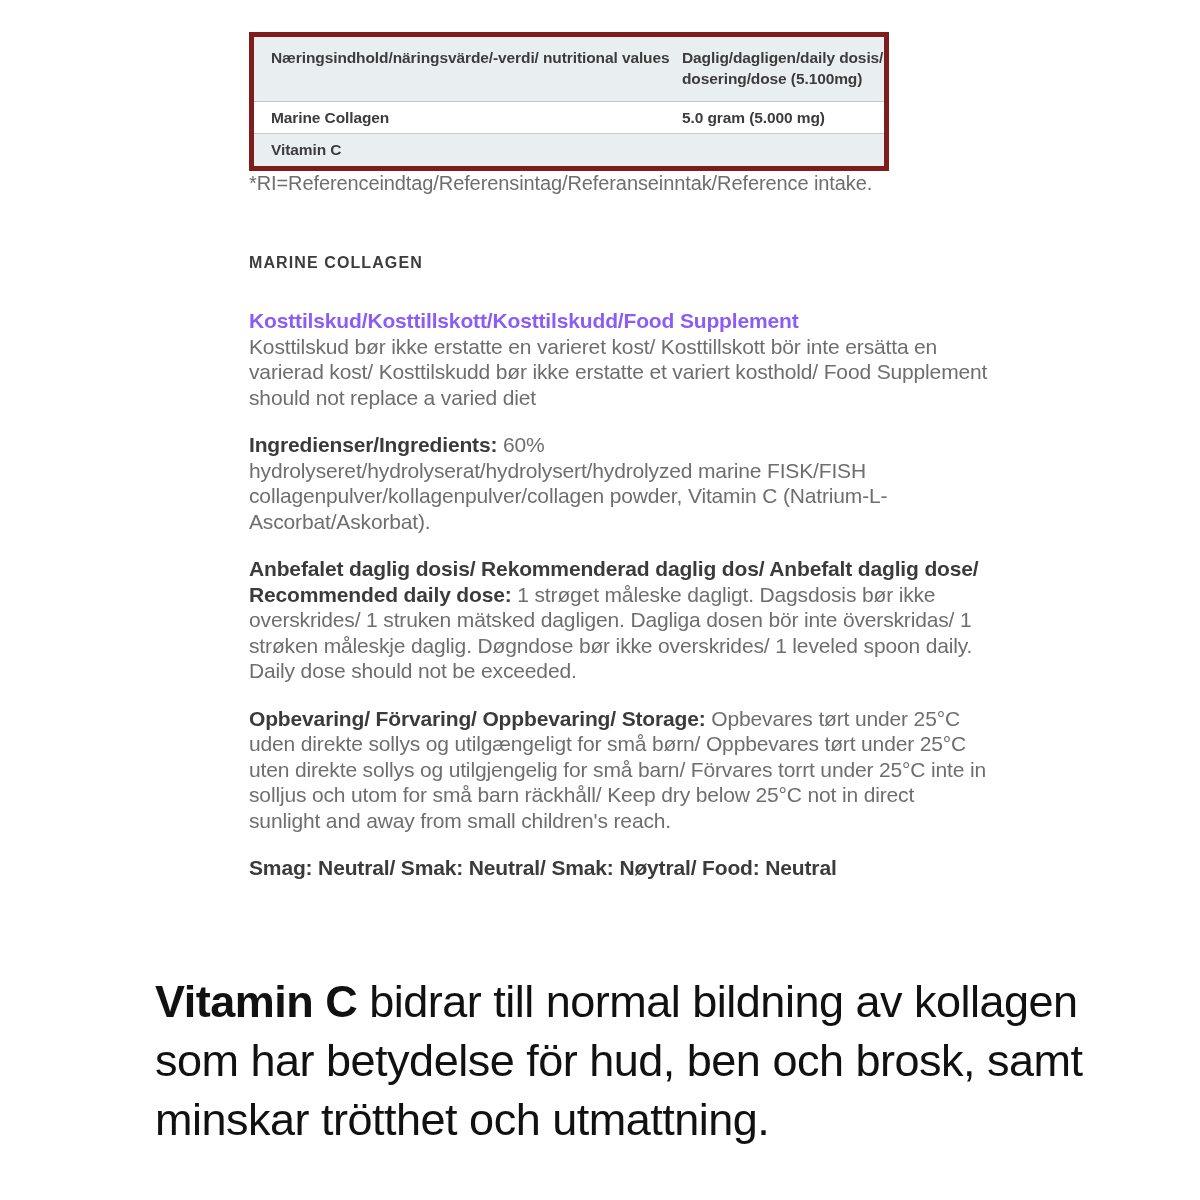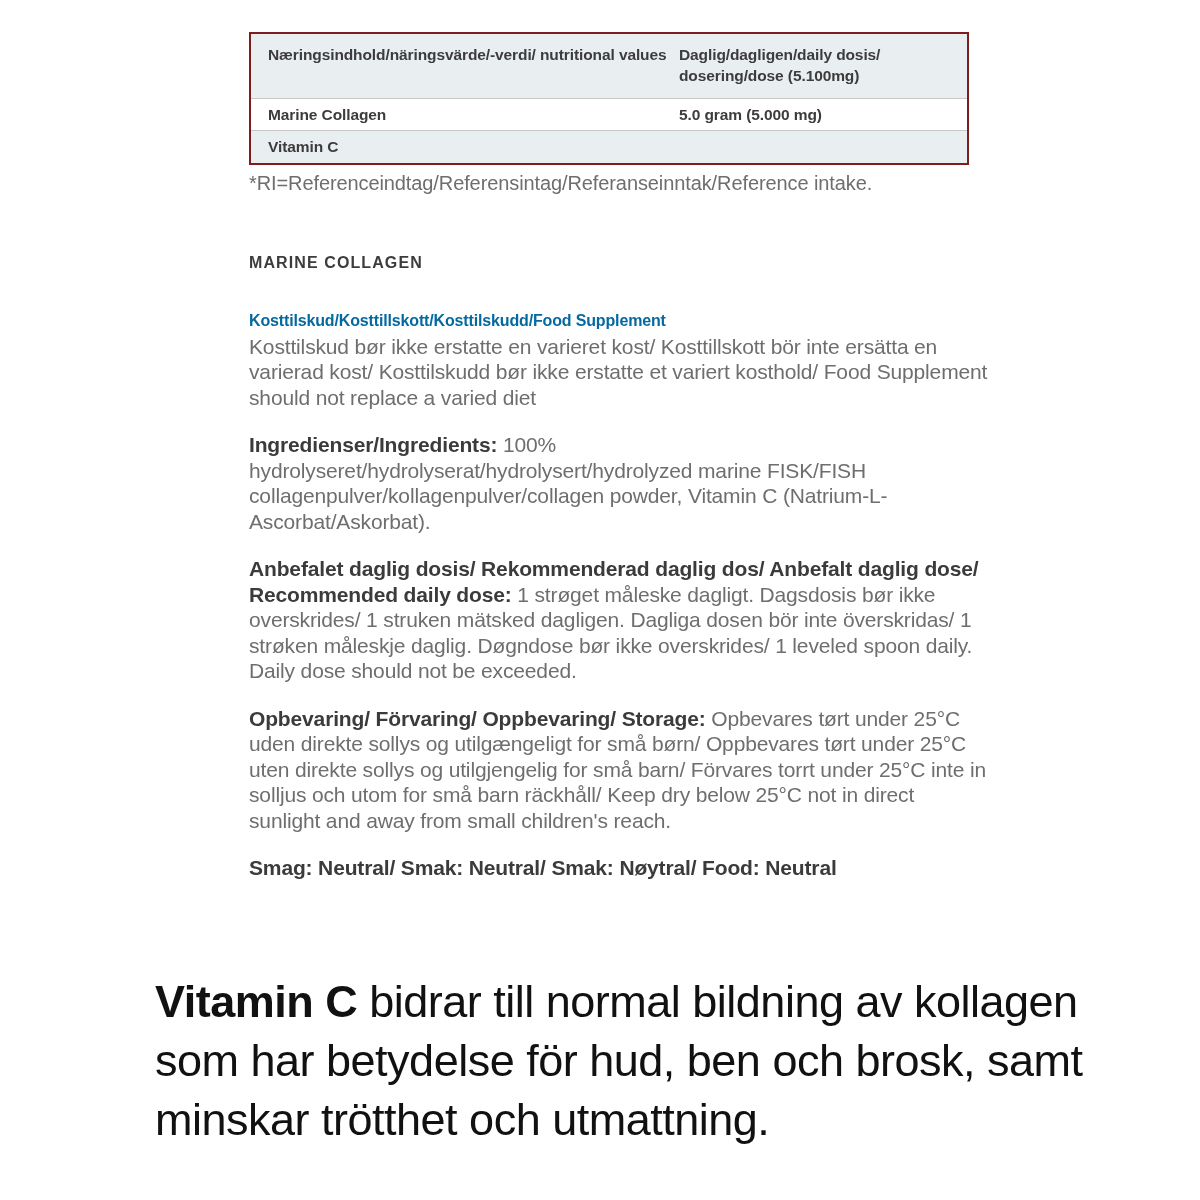--- a/index.html
+++ b/index.html
@@ -14,22 +14,22 @@
     color: #6e6e6e;
     position: relative;
     overflow: hidden;
   }
 
   
   #nutrition-table {
     position: absolute;
     left: 249px;
     top: 32px;
-    width: 720px;
-    border: 2px solid #7f1d1d;
+    width: 640px;
+    border: 5px solid #7f1d1d;
     box-sizing: border-box;
     background: #4c1d95;
   }
   .table-row {
     display: flex;
     box-sizing: border-box;
   }
   .table-row.head {
     background: #e9eef0;
     padding: 10px 0 12px 0;
@@ -101,22 +101,22 @@
     color: #6e6e6e;
     letter-spacing: -0.15px;
   }
   .info-block .lead {
     font-weight: bold;
     color: #3b3b3b;
   }
   .block-title {
     display: block;
     font-weight: bold;
-    color: #0369a1;
-    font-size: 16px;
+    color: #8b5cf6;
+    font-size: 21px;
     line-height: 25.5px;
     letter-spacing: -0.15px;
   }
 
   
   #closing-statement {
     position: absolute;
     left: 140px;
     top: 972px;
     width: 990px;
@@ -156,21 +156,21 @@
 <div id="product-heading">MARINE COLLAGEN</div>
 
 <div id="info-blocks">
 
   <div class="info-block">
     <span class="block-title">Kosttilskud/Kosttillskott/Kosttilskudd/Food Supplement</span>
     <p>Kosttilskud bør ikke erstatte en varieret kost/ Kosttillskott bör inte ersätta en varierad kost/ Kosttilskudd bør ikke erstatte et variert kosthold/ Food Supplement should not replace a varied diet</p>
   </div>
 
   <div class="info-block">
-    <p><span class="lead">Ingredienser/Ingredients:</span><span> 100% hydrolyseret/hydrolyserat/hydrolysert/hydrolyzed marine FISK/FISH collagenpulver/kollagenpulver/collagen powder, Vitamin C (Natrium-L-Ascorbat/Askorbat).</span></p>
+    <p><span class="lead">Ingredienser/Ingredients:</span><span> 60% hydrolyseret/hydrolyserat/hydrolysert/hydrolyzed marine FISK/FISH collagenpulver/kollagenpulver/collagen powder, Vitamin C (Natrium-L-Ascorbat/Askorbat).</span></p>
   </div>
 
   <div class="info-block">
     <p><span class="lead">Anbefalet daglig dosis/ Rekommenderad daglig dos/ Anbefalt daglig dose/ Recommended daily dose:</span><span> 1 strøget måleske dagligt. Dagsdosis bør ikke overskrides/ 1 struken mätsked dagligen. Dagliga dosen bör inte överskridas/ 1 strøken måleskje daglig. Døgndose bør ikke overskrides/ 1 leveled spoon daily. Daily dose should not be exceeded.</span></p>
   </div>
 
   <div class="info-block">
     <p><span class="lead">Opbevaring/ Förvaring/ Oppbevaring/ Storage:</span><span> Opbevares tørt under 25°C uden direkte sollys og utilgængeligt for små børn/ Oppbevares tørt under 25°C uten direkte sollys og utilgjengelig for små barn/ Förvares torrt under 25°C inte in solljus och utom for små barn räckhåll/ Keep dry below 25°C not in direct sunlight and away from small children's reach.</span></p>
   </div>
 

